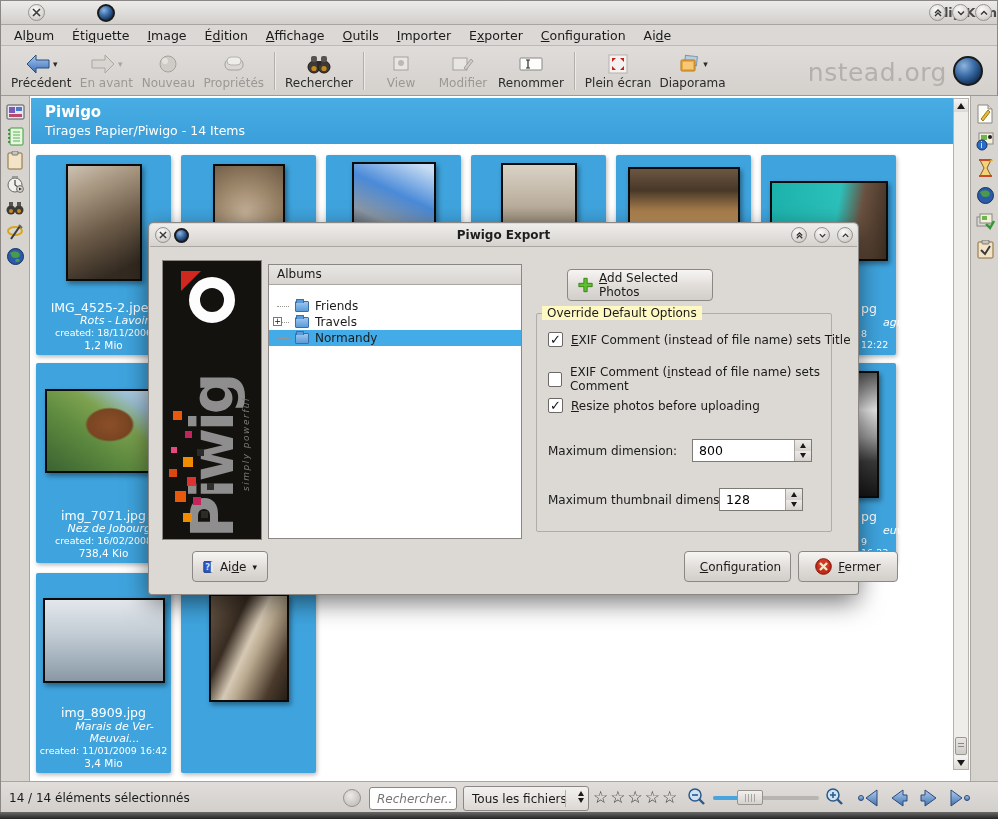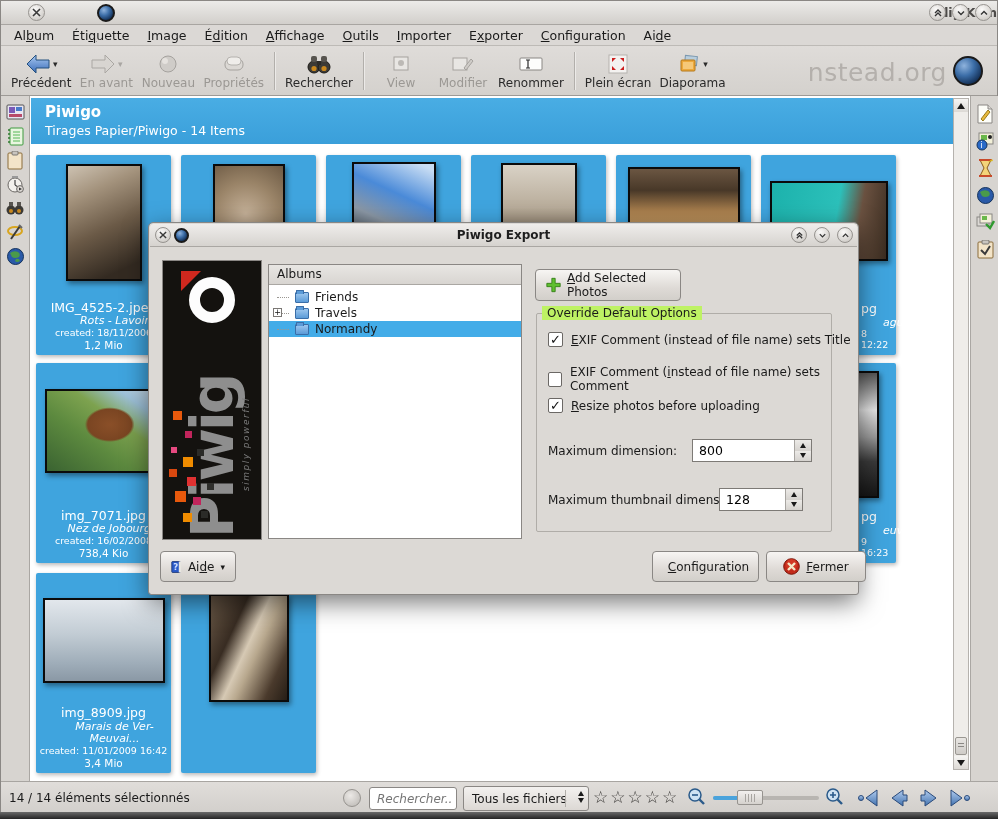--- a/index.html
+++ b/index.html
@@ -107,25 +107,25 @@
   .tree-row { position:relative; height:16px; font-size:12px; color:#1a1a1a; display:flex; align-items:center; padding-left:26px; }
   .tree-row.sel { background:#43ace8; }
   .tree-row::before { content:""; position:absolute; left:8px; top:50%; width:12px; border-top:1px dotted #9a9792; }
   .folder { width:14px; height:11px; background:linear-gradient(#9ec7ee,#5b9bd8); border:1px solid #3a6ea8; border-radius:1px; position:relative; margin-right:6px; }
   .folder::before { content:""; position:absolute; left:0; top:-3px; width:6px; height:3px; background:#5b9bd8; border:1px solid #3a6ea8; border-bottom:none; border-radius:1px 1px 0 0; }
   .plusbox { position:absolute; left:4px; top:3px; width:9px; height:9px; background:#fff; border:1px solid #7a7774;
     font-size:8px; line-height:7px; text-align:center; color:#111; }
 
   .dlg-btn { position:absolute; height:31px; background:linear-gradient(#f7f5f3,#dedad6 60%,#d2cfca);
     border:1px solid #8a8784; border-radius:4px; display:flex; align-items:center; justify-content:center;
-    font-size:12px; color:#1a1a1a; gap:6px; padding:0 10px; }
+    font-size:12px; color:#1a1a1a; gap:6px; padding:0 10px;margin-left:32px; }
   .u { text-decoration:underline; }
 
   .groupbox { position:absolute; left:386px; top:89px; width:296px; height:219px; border:1px solid #b0ada8; border-radius:2px; }
-  .groupbox-title { position:absolute; left:392px; top:82px; background:#bef264; padding:0 5px; font-size:12px; color:#1a1a1a; }
+  .groupbox-title { position:absolute; left:392px; top:82px; background:#fef9c3; padding:0 5px; font-size:12px; color:#1a1a1a; }
   .chk-row { position:absolute; left:398px; display:flex; align-items:center; gap:8px; font-size:12px; color:#1a1a1a; }
   .chk { width:15px; height:15px; background:#fff; border:1px solid #6b6865; border-radius:2px;
     display:flex; align-items:center; justify-content:center; font-size:13px; font-weight:bold; color:#111; line-height:13px; }
   .spin { position:absolute; height:23px; background:#fff; border:1px solid #7d7a76; display:flex; }
   .spin input { flex:1; border:none; outline:none; font-size:12.5px; font-family:"DejaVu Sans",sans-serif; padding-left:6px; background:transparent; min-width:0; }
   .spin .btns { width:17px; border-left:1px solid #a8a5a1; display:flex; flex-direction:column; }
   .spin .sb { flex:1; background:linear-gradient(#eceae7,#d5d2ce); display:flex; align-items:center; justify-content:center; }
   .mini-up { width:0; height:0; border-left:3.5px solid transparent; border-right:3.5px solid transparent; border-bottom:5px solid #1a1a1a; }
   .mini-down { width:0; height:0; border-left:3.5px solid transparent; border-right:3.5px solid transparent; border-top:5px solid #1a1a1a; }
   .opt-label { position:absolute; font-size:12px; color:#1a1a1a; }
@@ -535,21 +535,21 @@
       <div class="mos" style="left:24px; top:216px; width:9px; height:9px; background:#e03131;"></div>
       <div class="mos" style="left:12px; top:230px; width:11px; height:11px; background:#e8590c;"></div>
       <div class="mos" style="left:30px; top:236px; width:8px; height:8px; background:#c2255c;"></div>
       <div class="mos" style="left:20px; top:252px; width:9px; height:9px; background:#f08c00;"></div>
       <div class="mos" style="left:38px; top:250px; width:7px; height:7px; background:#2b2b28;"></div>
       <div class="mos" style="left:44px; top:222px; width:7px; height:7px; background:#2f2f2c;"></div>
     </div>
 
     <div class="panel-albums">
       <div class="alb-header">Albums</div>
-      <div style="padding-top:4px;">
+      <div style="padding-top:13px;">
         <div class="tree-row">
           <span class="folder"></span>
           <span>Friends</span>
         </div>
         <div class="tree-row">
           <span class="plusbox">+</span>
           <span class="folder"></span>
           <span>Travels</span>
         </div>
         <div class="tree-row sel">

